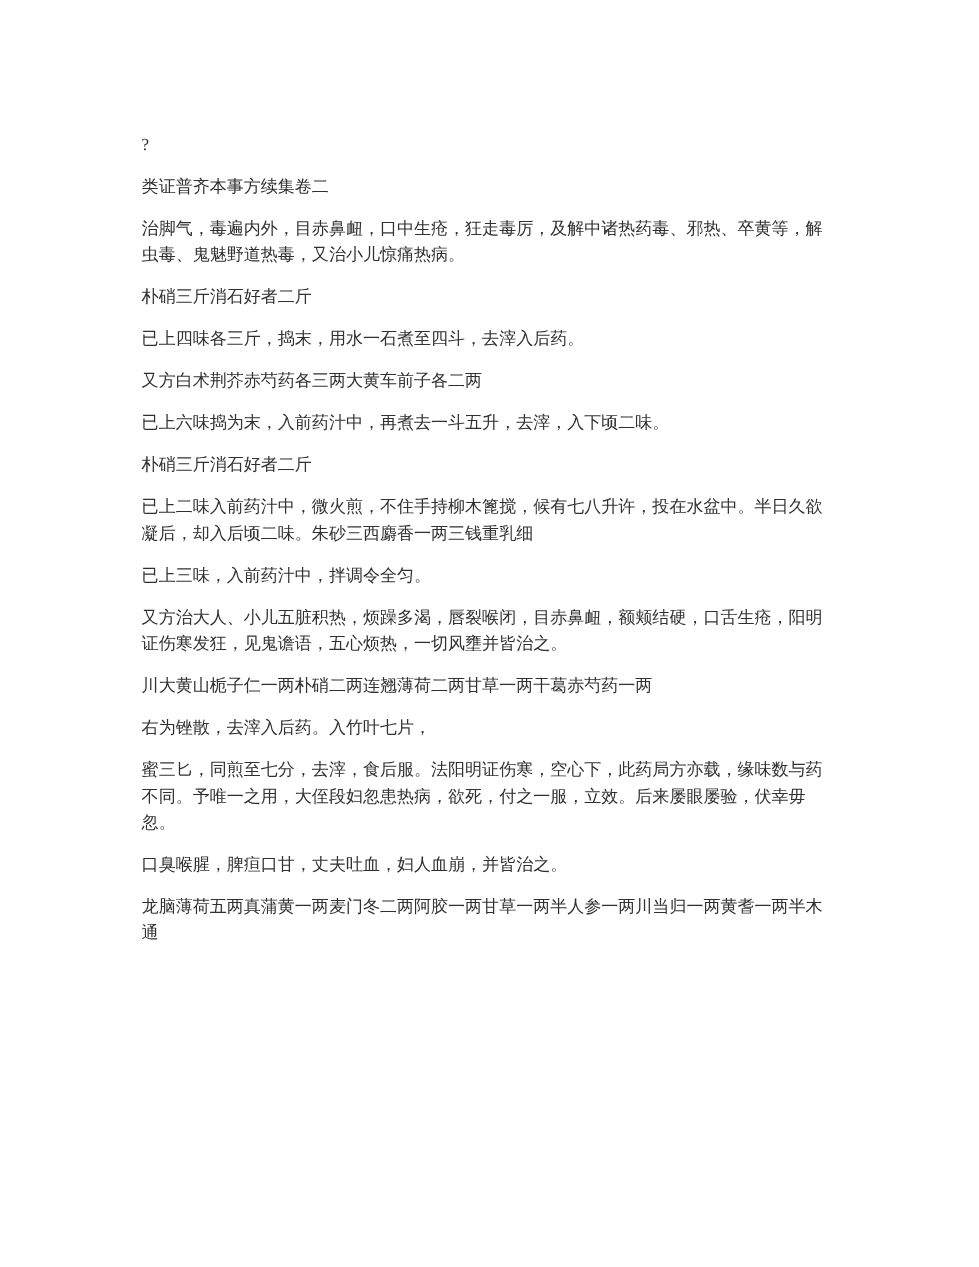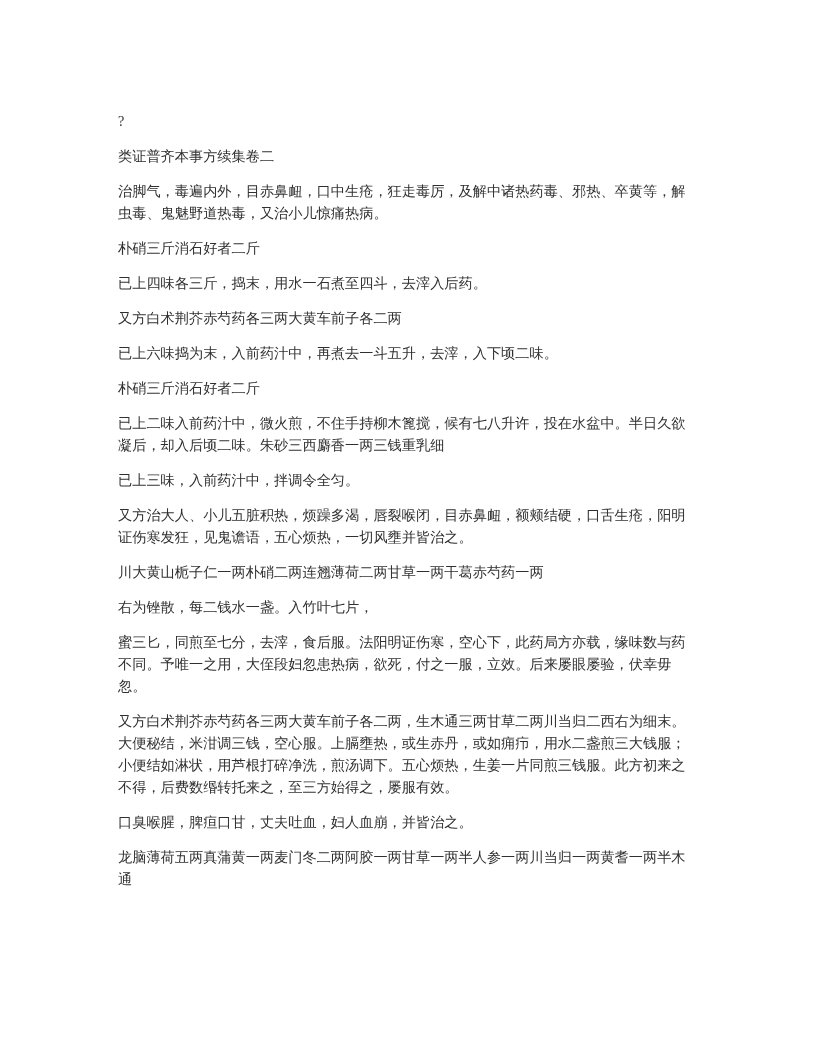--- a/index.html
+++ b/index.html
@@ -38,19 +38,18 @@
     <p>治脚气，毒遍内外，目赤鼻衄，口中生疮，狂走毒厉，及解中诸热药毒、邪热、卒黄等，解虫毒、鬼魅野道热毒，又治小儿惊痛热病。</p>
     <p>朴硝三斤消石好者二斤</p>
     <p>已上四味各三斤，捣末，用水一石煮至四斗，去滓入后药。</p>
     <p>又方白术荆芥赤芍药各三两大黄车前子各二两</p>
     <p>已上六味捣为末，入前药汁中，再煮去一斗五升，去滓，入下顷二味。</p>
     <p>朴硝三斤消石好者二斤</p>
     <p>已上二味入前药汁中，微火煎，不住手持柳木篦搅，候有七八升许，投在水盆中。半日久欲凝后，却入后顷二味。朱砂三西麝香一两三钱重乳细</p>
     <p>已上三味，入前药汁中，拌调令全匀。</p>
     <p>又方治大人、小儿五脏积热，烦躁多渴，唇裂喉闭，目赤鼻衄，额颊结硬，口舌生疮，阳明证伤寒发狂，见鬼谵语，五心烦热，一切风壅并皆治之。</p>
     <p>川大黄山栀子仁一两朴硝二两连翘薄荷二两甘草一两干葛赤芍药一两</p>
-    <p>右为锉散，每二钱水一盏。入竹叶七片，</p>
+    <p>右为锉散，去滓入后药。入竹叶七片，</p>
     <p>蜜三匕，同煎至七分，去滓，食后服。法阳明证伤寒，空心下，此药局方亦载，缘味数与药不同。予唯一之用，大侄段妇忽患热病，欲死，付之一服，立效。后来屡眼屡验，伏幸毋忽。</p>
-    <p>又方白术荆芥赤芍药各三两大黄车前子各二两，生木通三两甘草二两川当归二西右为细末。大便秘结，米泔调三钱，空心服。上膈壅热，或生赤丹，或如痈疖，用水二盏煎三大钱服；小便结如淋状，用芦根打碎净洗，煎汤调下。五心烦热，生姜一片同煎三钱服。此方初来之不得，后费数缗转托来之，至三方始得之，屡服有效。</p>
     <p>口臭喉腥，脾疸口甘，丈夫吐血，妇人血崩，并皆治之。</p>
     <p>龙脑薄荷五两真蒲黄一两麦门冬二两阿胶一两甘草一两半人参一两川当归一两黄耆一两半木通</p>
   </div>
 </div>
 
 </body></html>

